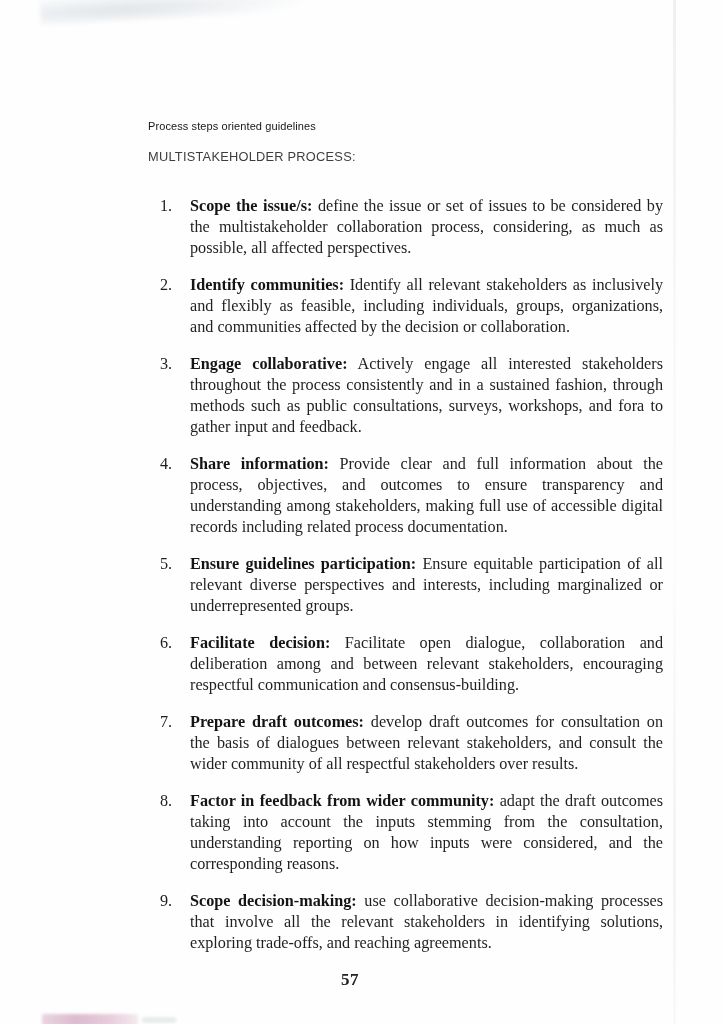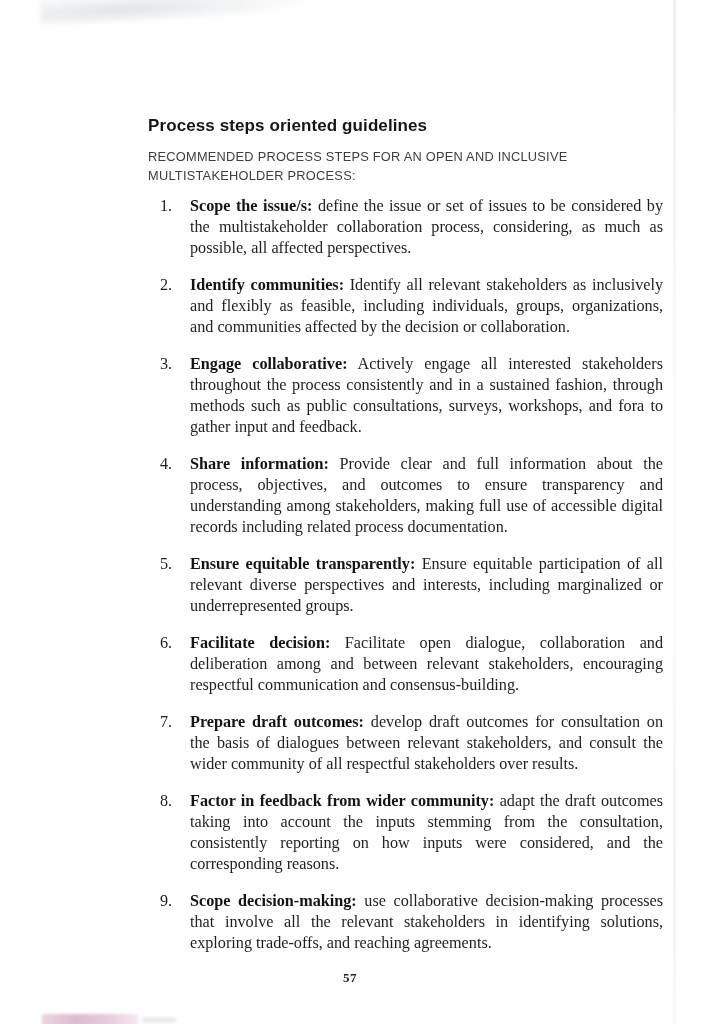--- a/index.html
+++ b/index.html
@@ -58,22 +58,22 @@
   }
 
   
   .heading-block {
     position: absolute;
     left: 148px; top: 116px;
     width: 530px;
     font-family: "Liberation Sans", sans-serif;
   }
   .page-title {
-    font-size: 17px;
-    font-weight: 700;
+    font-size: 11px;
+    font-weight: 400;
     color: #161616;
     letter-spacing: 0.1px;
     line-height: 20px;
   }
   .page-subtitle {
     margin-top: 12px;
     font-size: 12.8px;
     font-weight: 400;
     color: #3e3e3e;
     letter-spacing: 0.25px;
@@ -108,38 +108,37 @@
   }
   .step-lead { font-weight: 700; color: #141414; }
   .step-body { color: #1f1f1f; }
 
   .page-number {
     position: absolute;
     left: 336px; top: 970px;
     width: 28px;
     text-align: center;
     font-family: "Liberation Serif", serif;
-    font-size: 13px;
+    font-size: 17px;
     font-weight: 700;
     color: #232323;
     letter-spacing: 0.5px;
   }
 </style>
 </head>
 <body>
 
 <div class="sheet">
 
   <div class="corner-smudge"></div>
   <div class="edge-line"></div>
 
   <div class="heading-block">
     <div class="page-title">Process steps oriented guidelines</div>
     <div class="page-subtitle">
-      <div>RECOMMENDED PROCESS STEPS FOR AN OPEN AND INCLUSIVE</div>
       <div>MULTISTAKEHOLDER PROCESS:</div>
     </div>
   </div>
 
   <ol class="steps-list">
     <li class="step-item">
       <div class="step-num">1.</div>
       <div class="step-text"><span class="step-lead">Scope the issue/s:</span> <span class="step-body">define the issue or set of issues to be considered by the multistakeholder collaboration process, considering, as much as possible, all affected perspectives.</span></div>
     </li>
     <li class="step-item">
@@ -149,33 +148,33 @@
     <li class="step-item">
       <div class="step-num">3.</div>
       <div class="step-text"><span class="step-lead">Engage collaborative:</span> <span class="step-body">Actively engage all interested stakeholders throughout the process consistently and in a sustained fashion, through methods such as public consultations, surveys, workshops, and fora to gather input and feedback.</span></div>
     </li>
     <li class="step-item">
       <div class="step-num">4.</div>
       <div class="step-text"><span class="step-lead">Share information:</span> <span class="step-body">Provide clear and full information about the process, objectives, and outcomes to ensure transparency and understanding among stakeholders, making full use of accessible digital records including related process documentation.</span></div>
     </li>
     <li class="step-item">
       <div class="step-num">5.</div>
-      <div class="step-text"><span class="step-lead">Ensure equitable transparently:</span> <span class="step-body">Ensure equitable participation of all relevant diverse perspectives and interests, including marginalized or underrepresented groups.</span></div>
+      <div class="step-text"><span class="step-lead">Ensure guidelines participation:</span> <span class="step-body">Ensure equitable participation of all relevant diverse perspectives and interests, including marginalized or underrepresented groups.</span></div>
     </li>
     <li class="step-item">
       <div class="step-num">6.</div>
       <div class="step-text"><span class="step-lead">Facilitate decision:</span> <span class="step-body">Facilitate open dialogue, collaboration and deliberation among and between relevant stakeholders, encouraging respectful communication and consensus-building.</span></div>
     </li>
     <li class="step-item">
       <div class="step-num">7.</div>
       <div class="step-text"><span class="step-lead">Prepare draft outcomes:</span> <span class="step-body">develop draft outcomes for consultation on the basis of dialogues between relevant stakeholders, and consult the wider community of all respectful stakeholders over results.</span></div>
     </li>
     <li class="step-item">
       <div class="step-num">8.</div>
-      <div class="step-text"><span class="step-lead">Factor in feedback from wider community:</span> <span class="step-body">adapt the draft outcomes taking into account the inputs stemming from the consultation, consistently reporting on how inputs were considered, and the corresponding reasons.</span></div>
+      <div class="step-text"><span class="step-lead">Factor in feedback from wider community:</span> <span class="step-body">adapt the draft outcomes taking into account the inputs stemming from the consultation, understanding reporting on how inputs were considered, and the corresponding reasons.</span></div>
     </li>
     <li class="step-item">
       <div class="step-num">9.</div>
       <div class="step-text"><span class="step-lead">Scope decision-making:</span> <span class="step-body">use collaborative decision-making processes that involve all the relevant stakeholders in identifying solutions, exploring trade-offs, and reaching agreements.</span></div>
     </li>
   </ol>
 
   <div class="page-number">57</div>
 
   <div class="bottom-smudge"></div>

